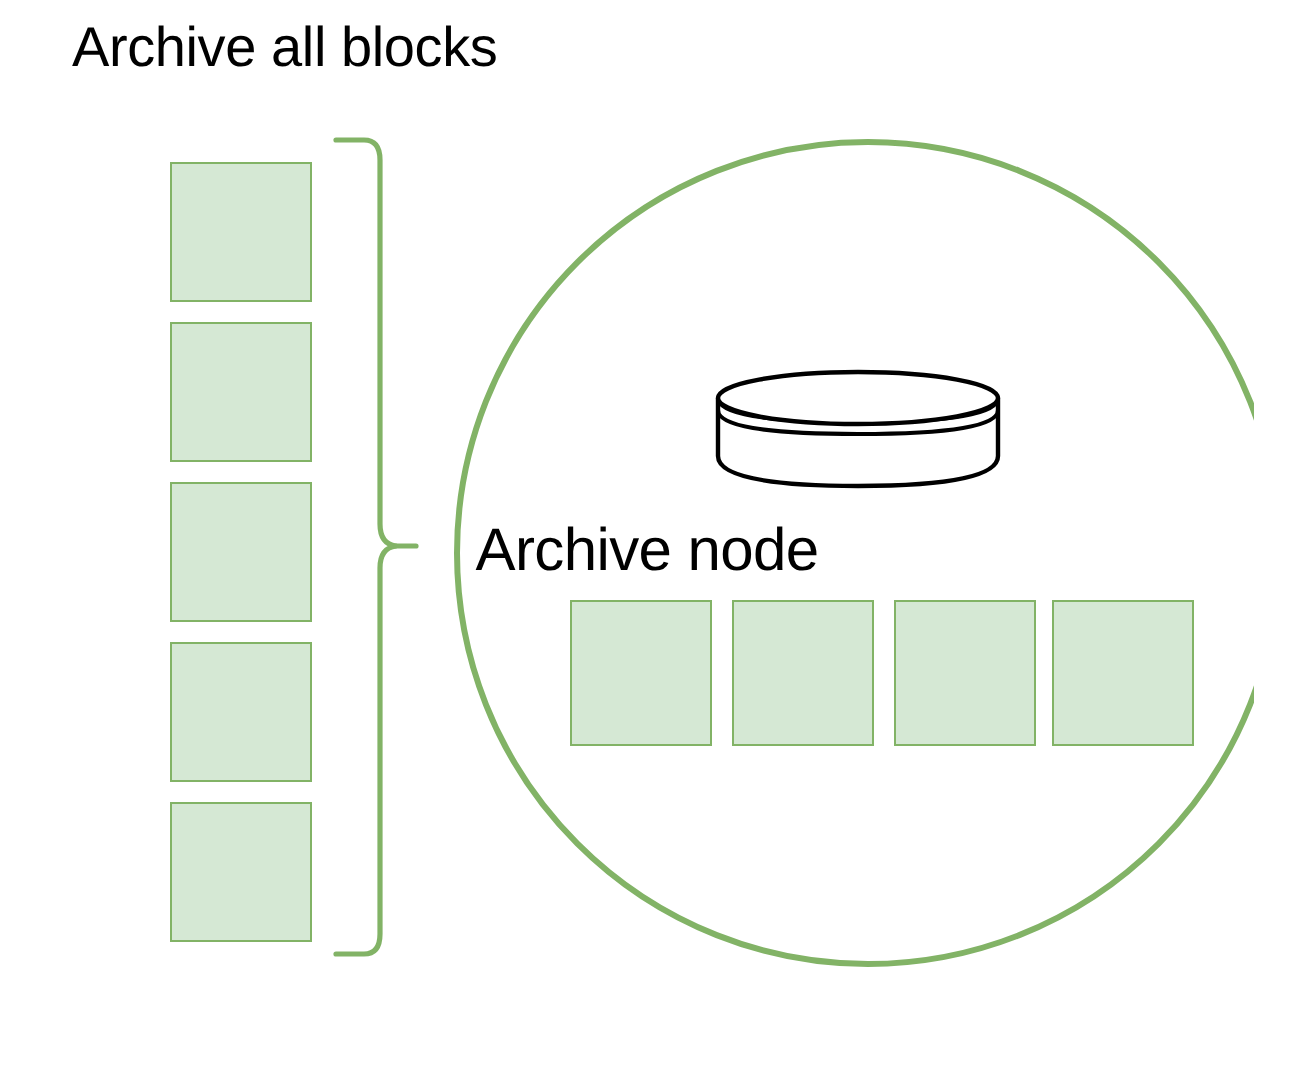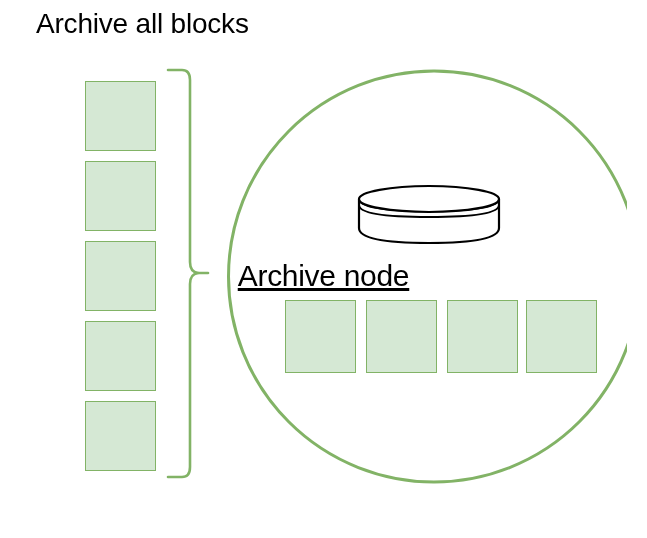--- a/index.html
+++ b/index.html
@@ -42,21 +42,20 @@
     font-size: 28px;
     letter-spacing: -0.2px;
   }
   #label-archive-node {
     left: 0px;
     top: 259px;
     width: 647px;
     text-align: center;
     font-size: 30px;
     letter-spacing: -0.3px;
-    text-decoration: underline;
   }
 
   
   .block {
     position: absolute;
     background: #d5e8d4;
     border: 1px solid #82b366;
     box-sizing: border-box;
   }
   .chain-block {

